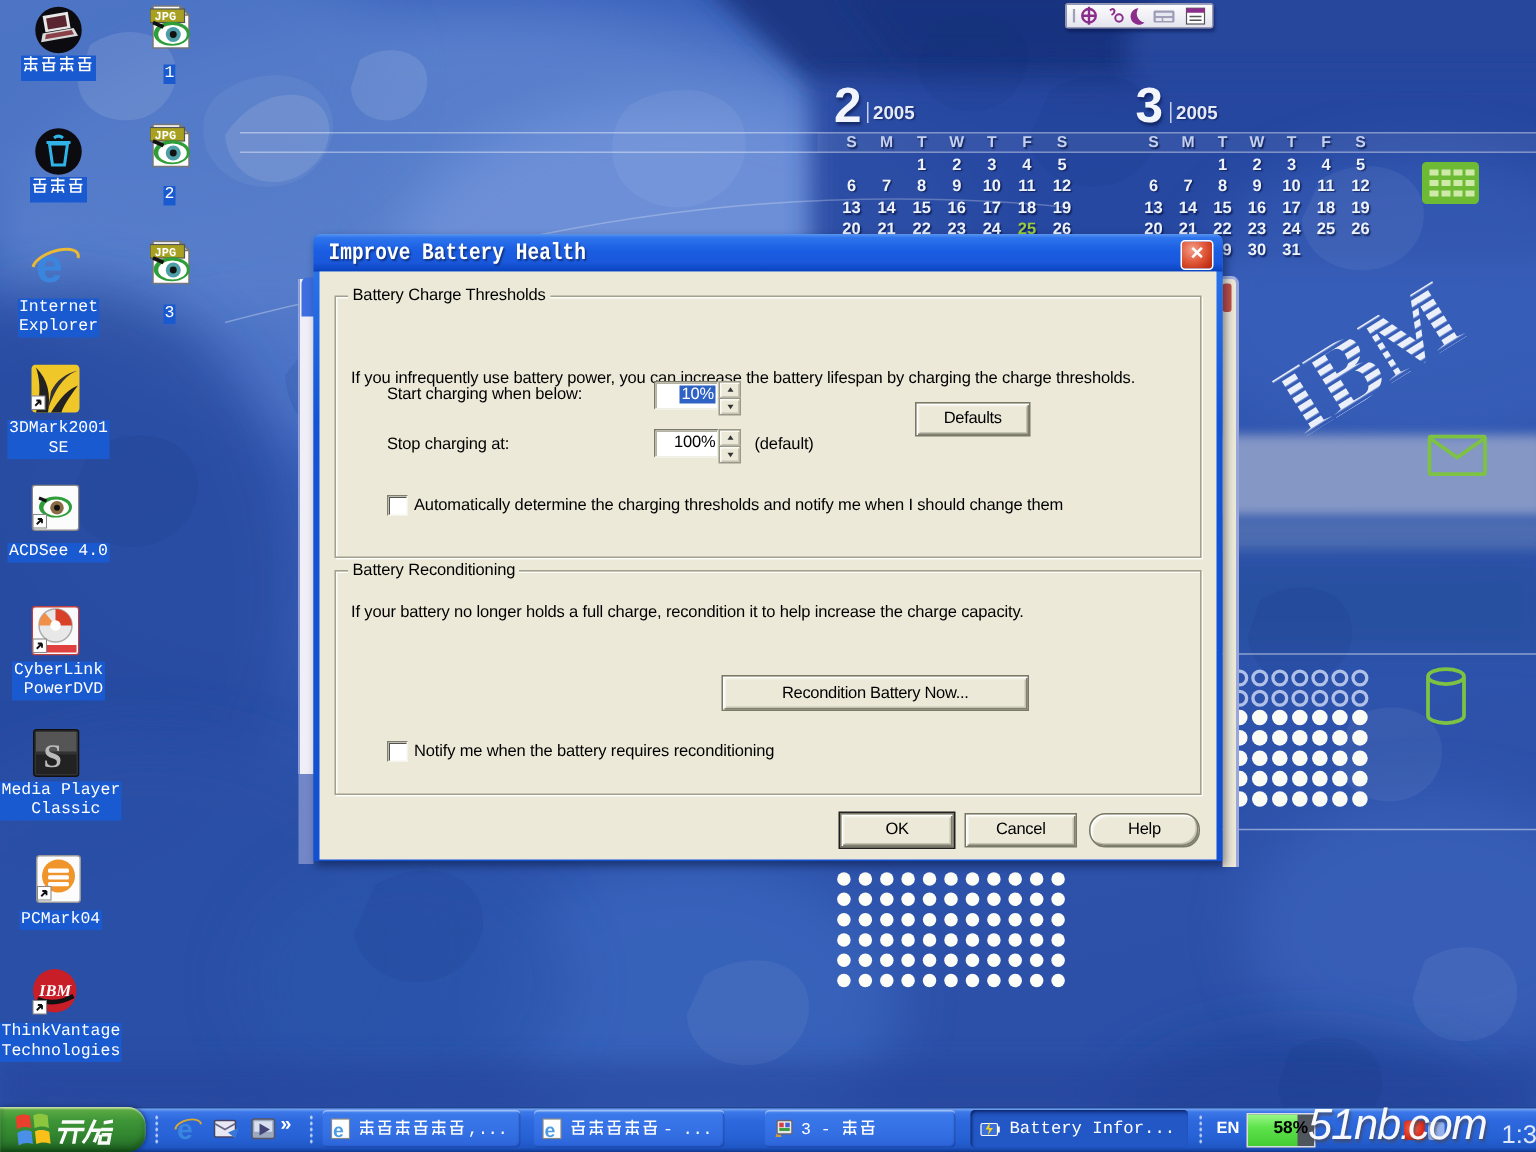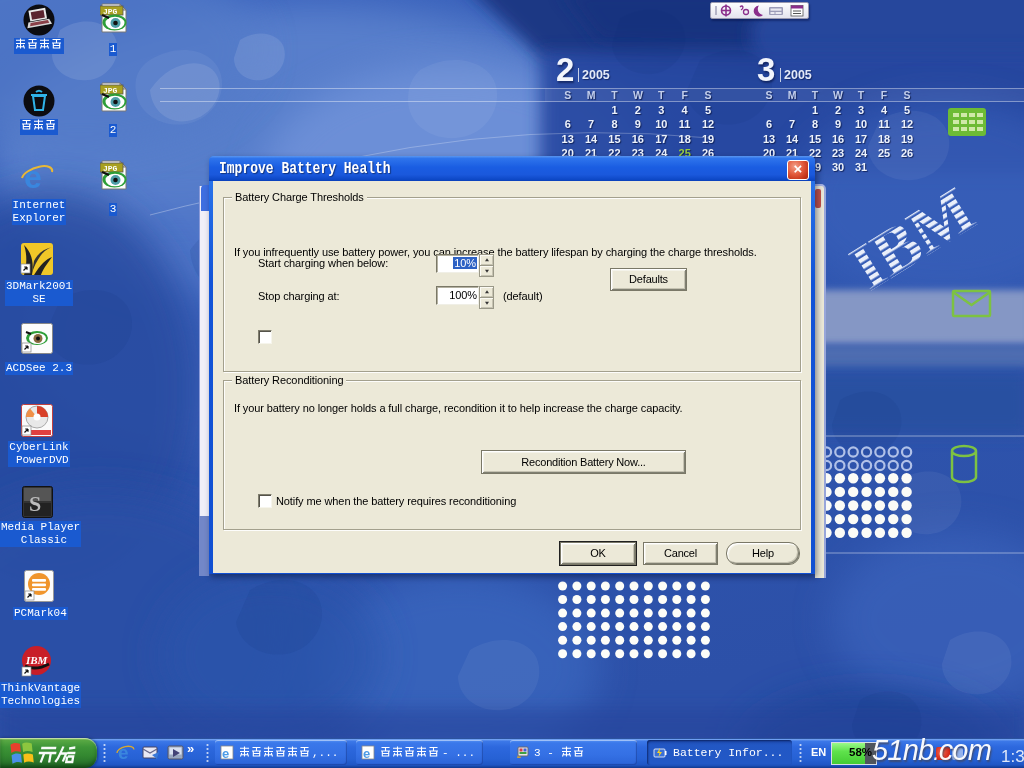--- a/index.html
+++ b/index.html
@@ -433,21 +433,21 @@
   <path d="M12,30 C18,12 26,6 32,4 C24,6 18,10 14,18 Z" fill="#333"></path>
   <use href="#shct" x="1" y="21"></use>
 </svg>
 <div class="dico" style="left:5px;top:280px;width:68px;"><span class="lbl">3DMark2001
     SE    </span></div>
 <svg class="abs" style="left:21px;top:323px" width="32" height="31" viewBox="0 0 32 31">
   <rect x="0.5" y="0.5" width="31" height="30" rx="2" fill="#FCFCFC" stroke="#888"></rect>
   <use href="#eye" x="3" y="3" width="26" height="24"></use>
   <use href="#shct" x="1" y="20"></use>
 </svg>
-<div class="dico" style="left:4px;top:357px;width:70px;"><span class="lbl">ACDSee 2.3</span></div>
+<div class="dico" style="left:4px;top:357px;width:70px;"><span class="lbl">ACDSee 4.0</span></div>
 <svg class="abs" style="left:21px;top:404px" width="32" height="33" viewBox="0 0 32 33">
   <rect x="0.5" y="0.5" width="31" height="32" rx="2" fill="#FAFAFA" stroke="#C04040"></rect>
   <circle cx="16" cy="13" r="11" fill="#E8E8E8" stroke="#AAA"></circle>
   <path d="M16,2 A11,11 0 0,1 27,13 L16,13 Z" fill="#D84028"></path>
   <path d="M5,13 A11,11 0 0,1 9,4.5 L16,13 Z" fill="#F09048"></path>
   <circle cx="16" cy="13" r="3.5" fill="#FFF"></circle>
   <rect x="2" y="26" width="28" height="5" fill="#E04040"></rect>
   <use href="#shct" x="1" y="22"></use>
 </svg>
 <div class="dico" style="left:8px;top:441px;width:62px;"><span class="lbl">CyberLink
@@ -541,20 +541,21 @@
     <div class="spinner" style="left:266px;top:105px;">
       <div class="spb">
           <span class="arr au"></span>
         </div>
       <div class="spb" style="margin-top:-1px;">
           <span class="arr ad"></span>
         </div>
     </div>
     <div class="abs" style="left:290px;top:109px;">(default)</div>
     <div class="cb" style="left:45px;top:149px;"></div>
+    <div class="abs" style="left:63px;top:150px;">Automatically determine the charging thresholds and notify me when I should change them</div>
     <div class="grp" style="left:10px;top:199px;width:576px;height:148px;">
         <b>Battery Reconditioning</b>
       </div>
     <div class="abs" style="left:21px;top:221px;">If your battery no longer holds a full charge, recondition it to help increase the charge capacity.</div>
     <div class="btn" style="left:268px;top:269px;width:203px;height:22px;line-height:22px;">Recondition Battery Now...</div>
     <div class="cb" style="left:45px;top:313px;"></div>
     <div class="abs" style="left:63px;top:314px;">Notify me when the battery requires reconditioning</div>
     <div class="btn def" style="left:347px;top:361px;width:74px;height:21px;line-height:21px;">OK</div>
     <div class="btn" style="left:430px;top:361px;width:73px;height:21px;line-height:21px;">Cancel</div>
     <div class="btn" style="left:513px;top:361px;width:72px;height:21px;line-height:21px;border-radius:11px;">Help</div>

